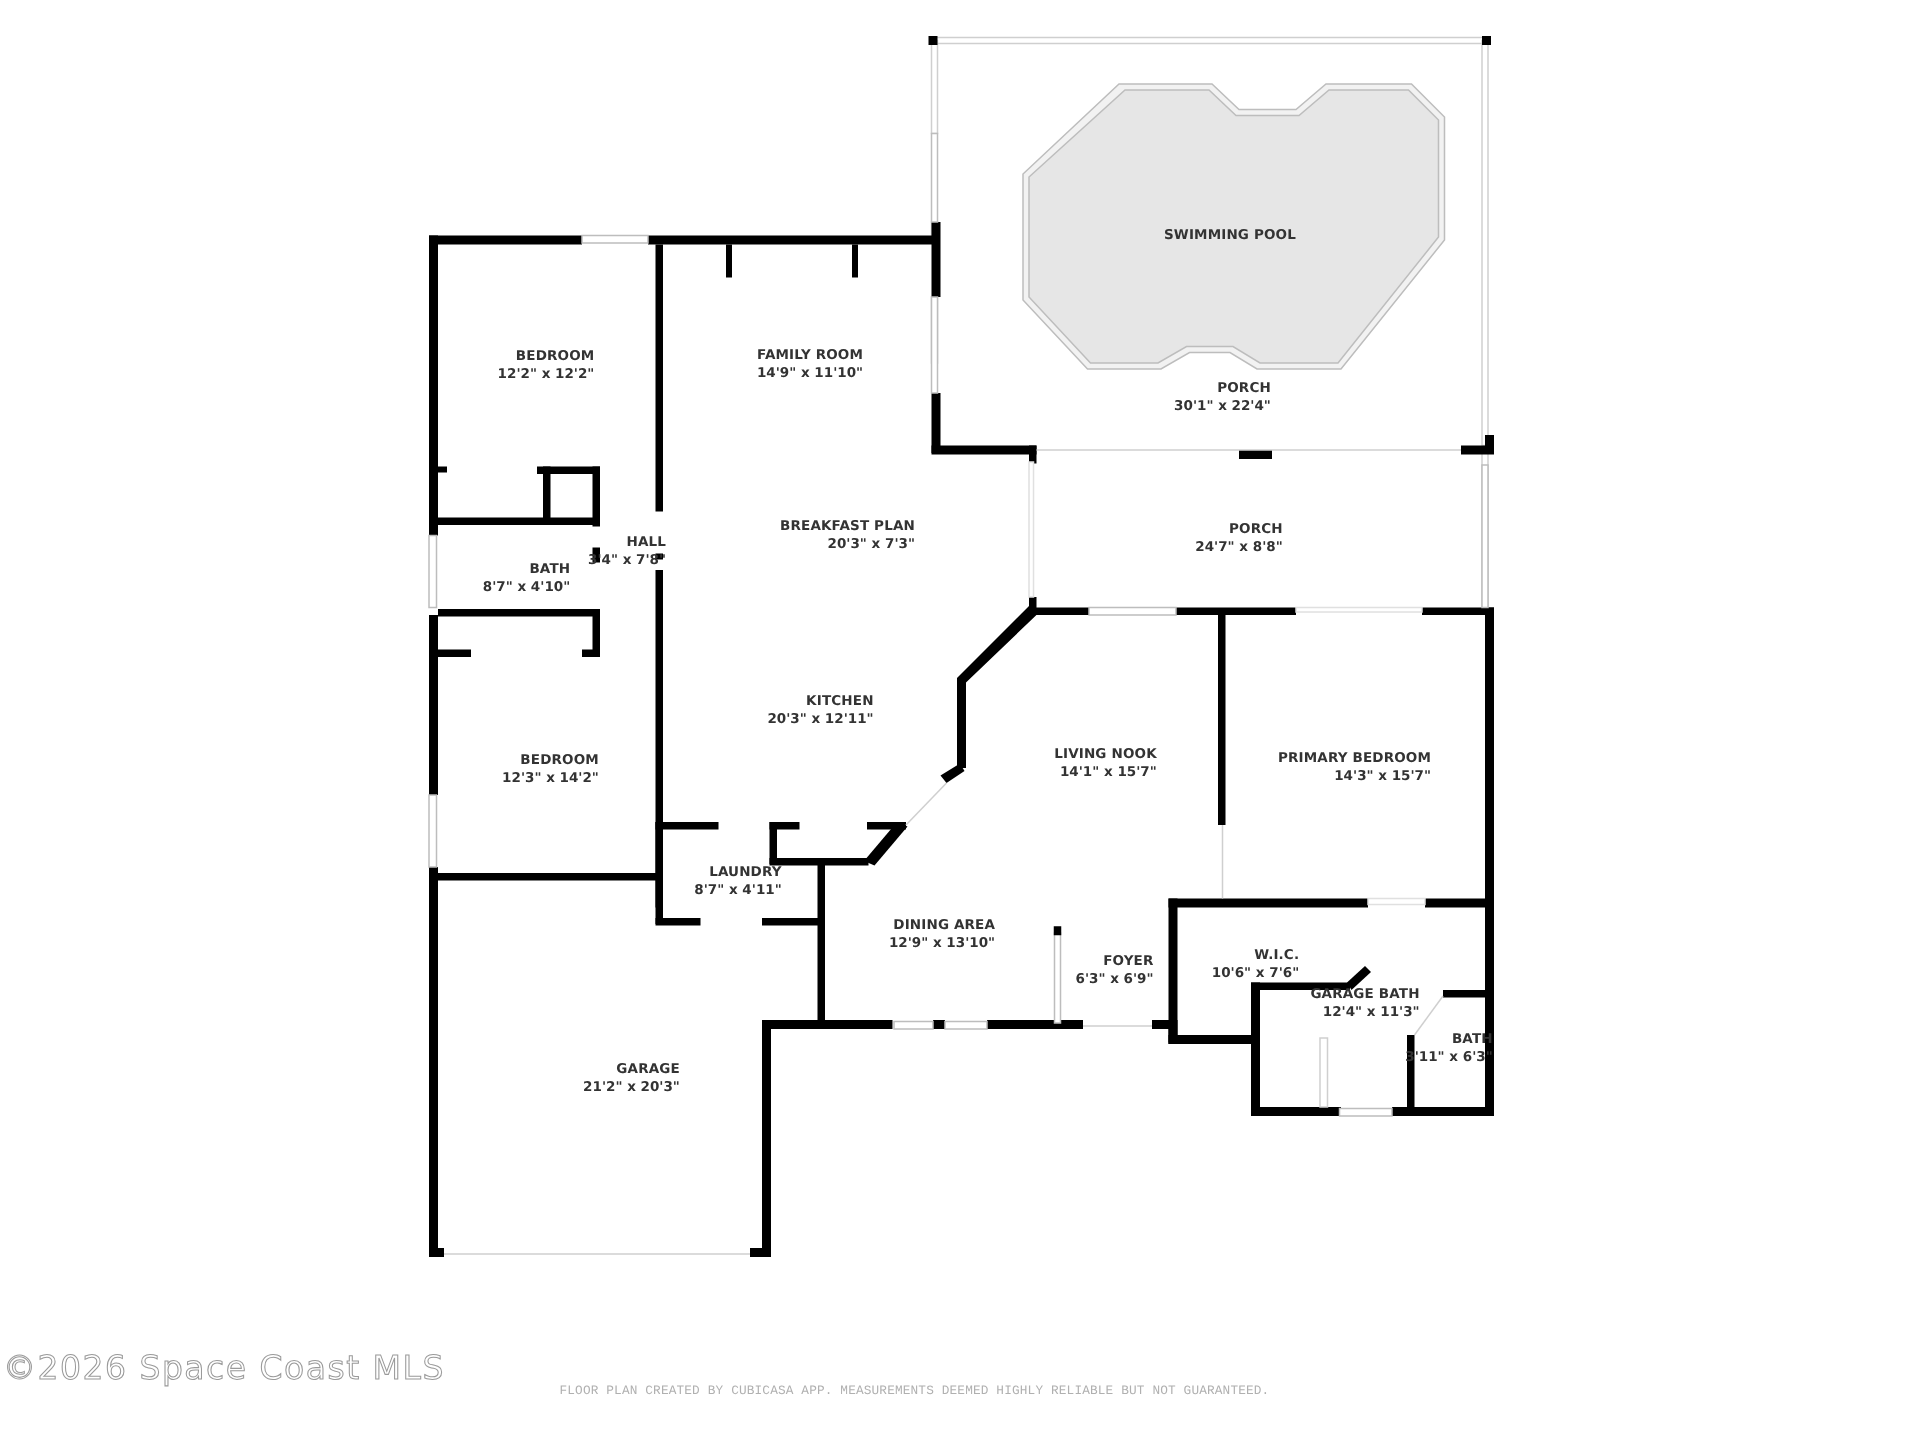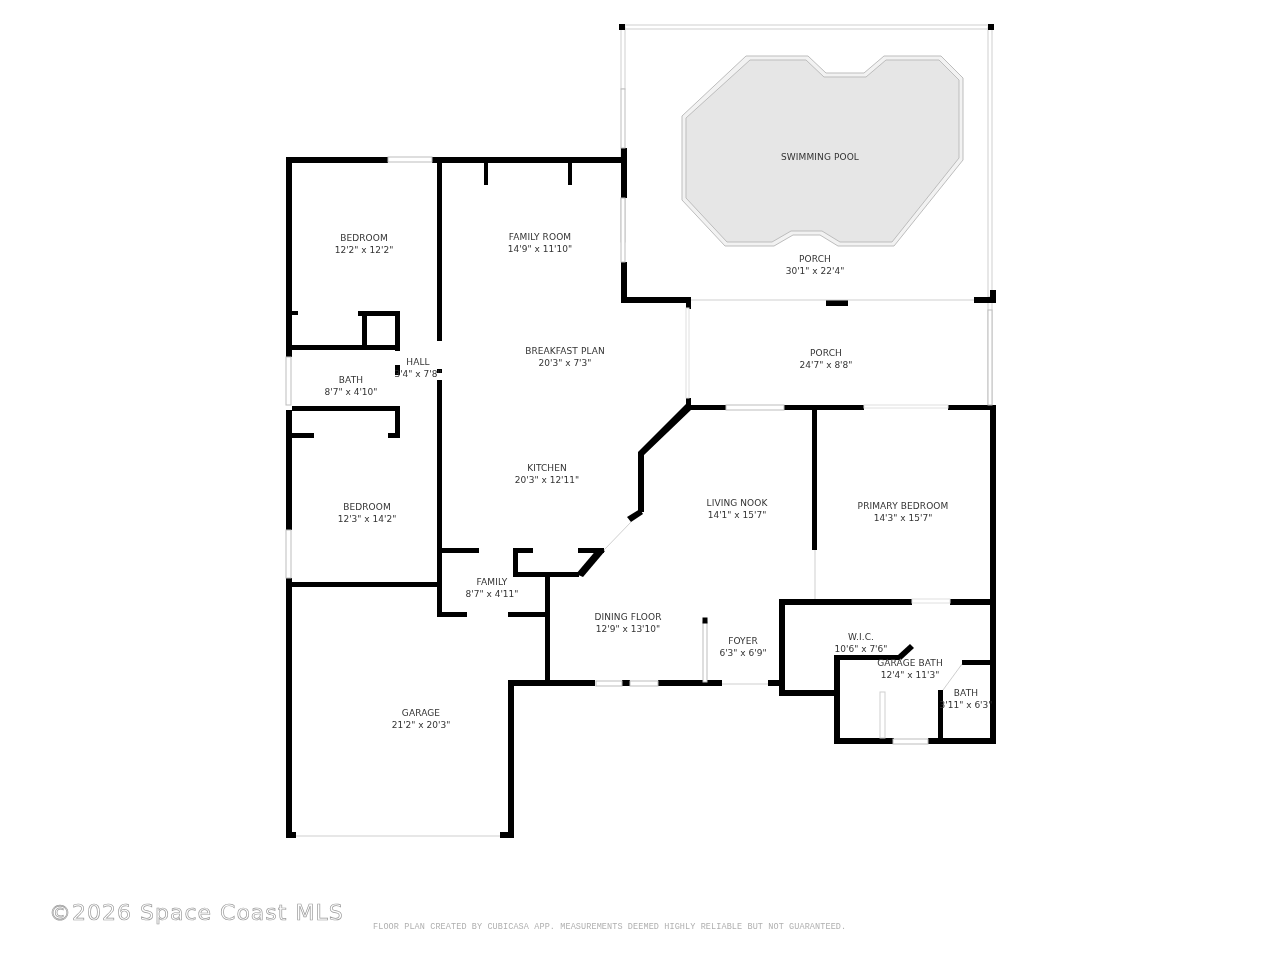--- a/index.html
+++ b/index.html
@@ -1,21 +1,21 @@
 <!DOCTYPE html>
 <html><head>
   <meta charset="utf-8">
   <style>
     html, body { margin:0; padding:0; background:#ffffff; }
     body { width:1280px; height:960px; position:relative; overflow:hidden; font-family:"Liberation Sans", sans-serif; }
     #plan { position:absolute; left:0; top:0; width:1280px; height:960px; }
-    .room-label { position:absolute; transform:translate(-50%, -50%); text-align:center; color:#333; font-family:"DejaVu Sans", sans-serif; font-size:9px; line-height:12px; white-space:nowrap; }
+    .room-label { position:absolute; transform:translate(-50%, -50%); text-align:right; color:#333; font-family:"DejaVu Sans", sans-serif; font-size:9px; line-height:12px; white-space:nowrap;font-weight:bold; }
     .room-label .name { display:block; letter-spacing:0.1px; }
     .room-label .dim { display:block; }
-    .watermark { position:absolute; left:2px; top:900px; font-family:"DejaVu Sans", sans-serif; font-size:22px; color:#fff; -webkit-text-stroke:0.7px #9a9a9a; letter-spacing:1px;margin-left:47px; }
+    .watermark { position:absolute; left:2px; top:900px; font-family:"DejaVu Sans", sans-serif; font-size:22px; color:#fff; -webkit-text-stroke:0.7px #9a9a9a; letter-spacing:1px; }
     .disclaimer { position:absolute; left:373px; top:922px; font-family:Liberation Mono, monospace; font-size:8.5px; color:#b0b0b0; letter-spacing:0.1px; }
   </style>
 </head>
 <body>
 
 <svg id="plan" viewBox="0 0 1280 960" xmlns="http://www.w3.org/2000/svg">
   <g>
 
     <g stroke="#cfcfcf" stroke-width="1" fill="none">
       <rect x="624" y="25" width="368" height="4"></rect>
@@ -183,32 +183,32 @@
 </div>
 <div class="room-label" style="left:737px; top:509px;">
   <span class="name">LIVING NOOK</span>
   <span class="dim">14'1" x 15'7"</span>
 </div>
 <div class="room-label" style="left:903px; top:512px;">
   <span class="name">PRIMARY BEDROOM</span>
   <span class="dim">14'3" x 15'7"</span>
 </div>
 <div class="room-label" style="left:492px; top:588px;">
-  <span class="name">FAMILY</span>
+  <span class="name">LAUNDRY</span>
   <span class="dim">8'7" x 4'11"</span>
 </div>
 <div class="room-label" style="left:628px; top:623px;">
-  <span class="name">DINING FLOOR</span>
+  <span class="name">DINING AREA</span>
   <span class="dim">12'9" x 13'10"</span>
 </div>
 <div class="room-label" style="left:743px; top:647px;">
   <span class="name">FOYER</span>
   <span class="dim">6'3" x 6'9"</span>
 </div>
-<div class="room-label" style="left:861px; top:643px;">
+<div class="room-label" style="left:837px; top:643px;">
   <span class="name">W.I.C.</span>
   <span class="dim">10'6" x 7'6"</span>
 </div>
 <div class="room-label" style="left:910px; top:669px;">
   <span class="name">GARAGE BATH</span>
   <span class="dim">12'4" x 11'3"</span>
 </div>
 <div class="room-label" style="left:966px; top:699px;">
   <span class="name">BATH</span>
   <span class="dim">3'11" x 6'3"</span>

